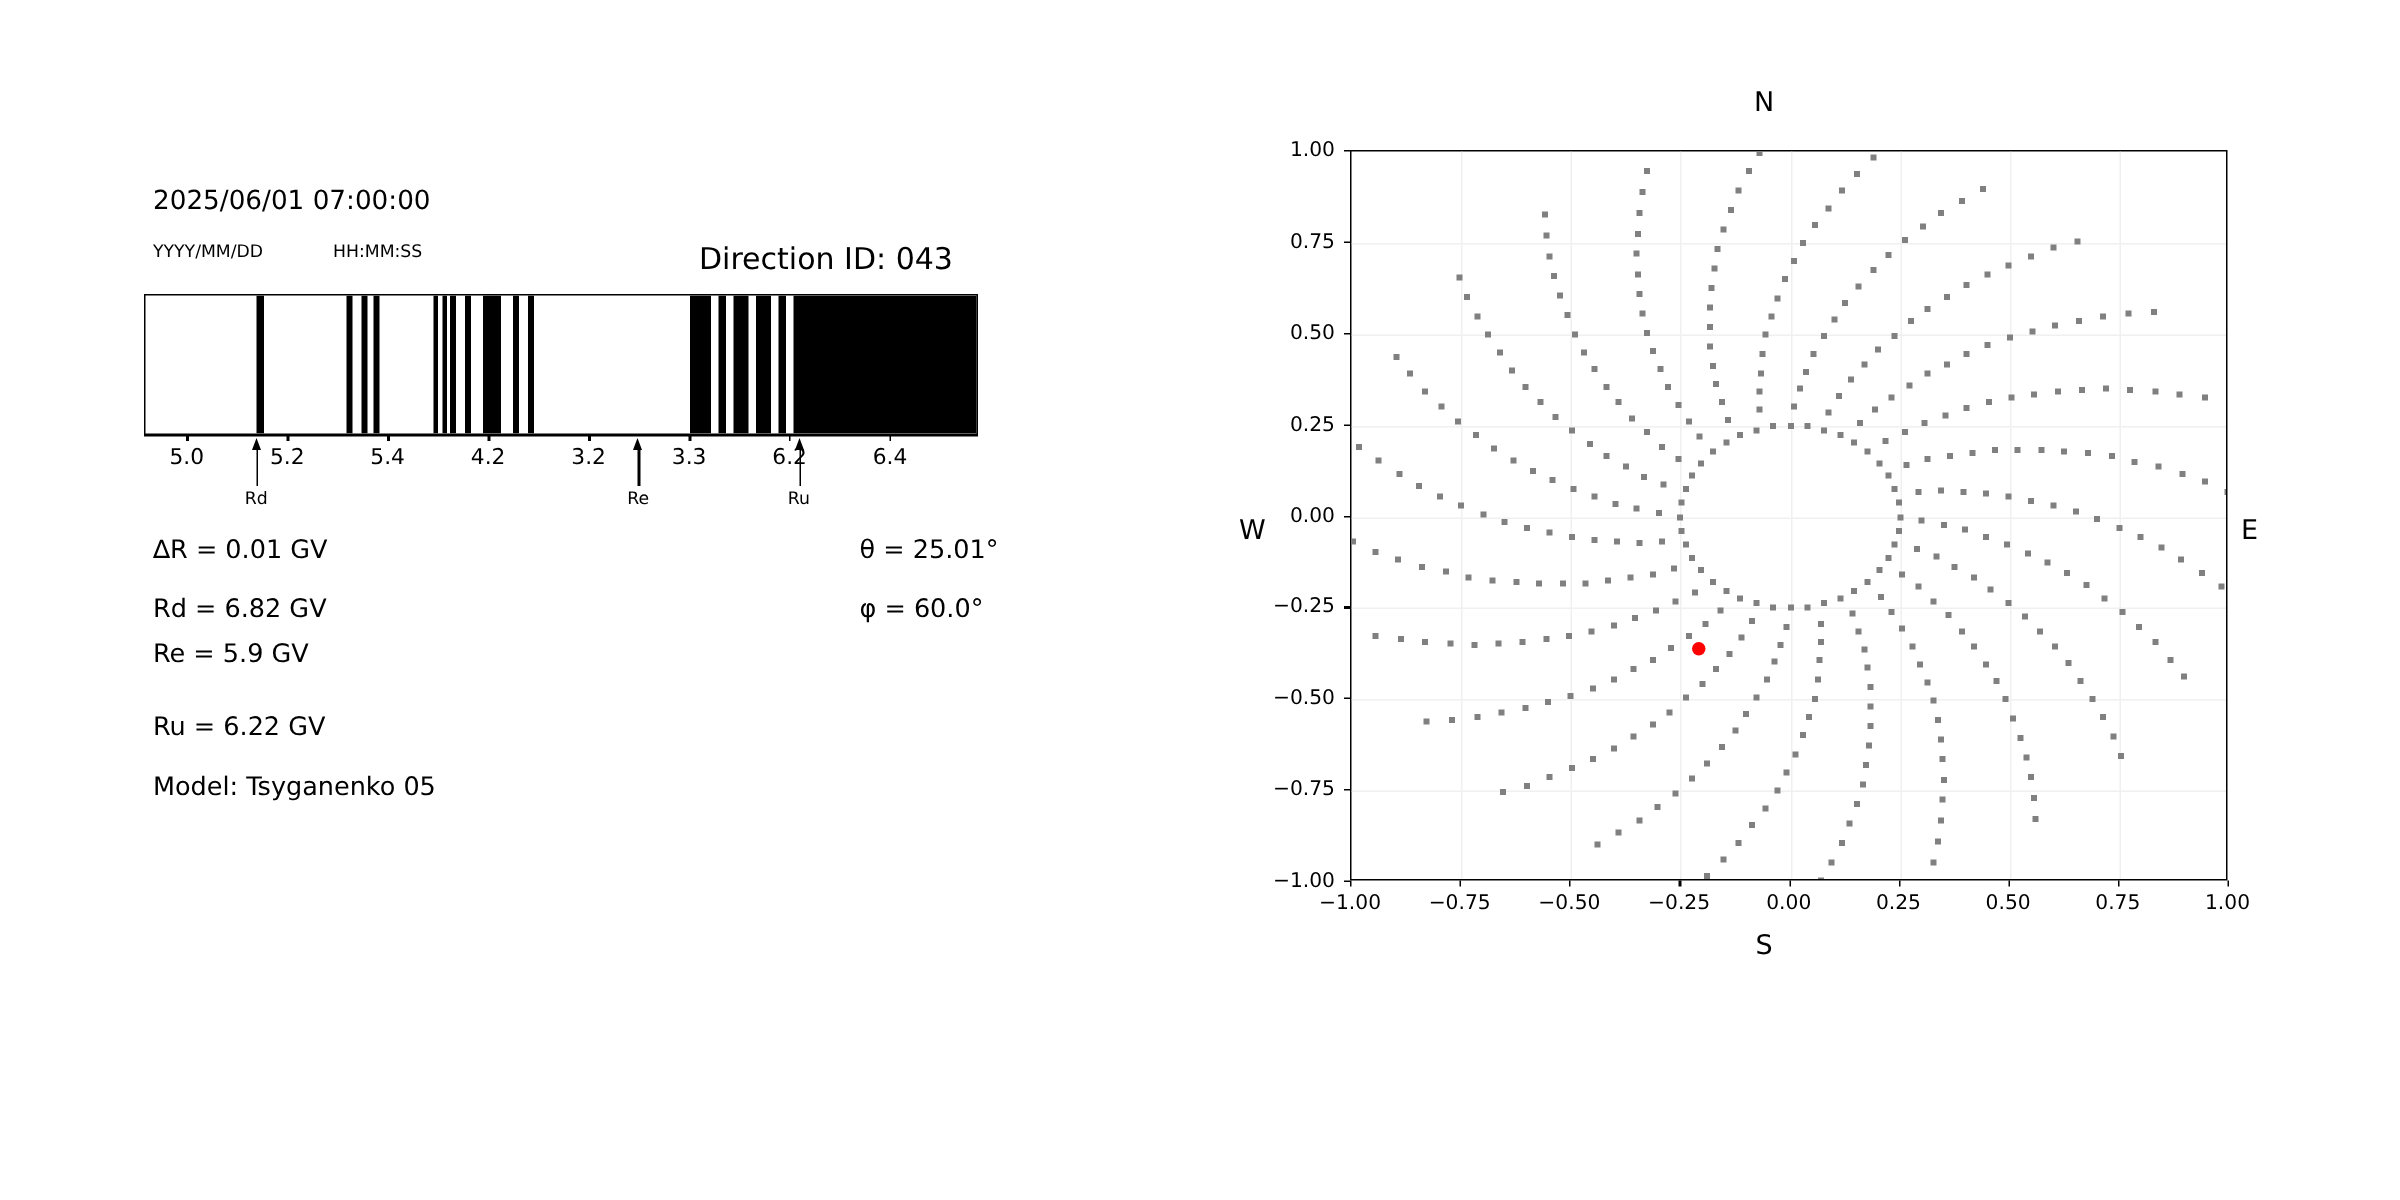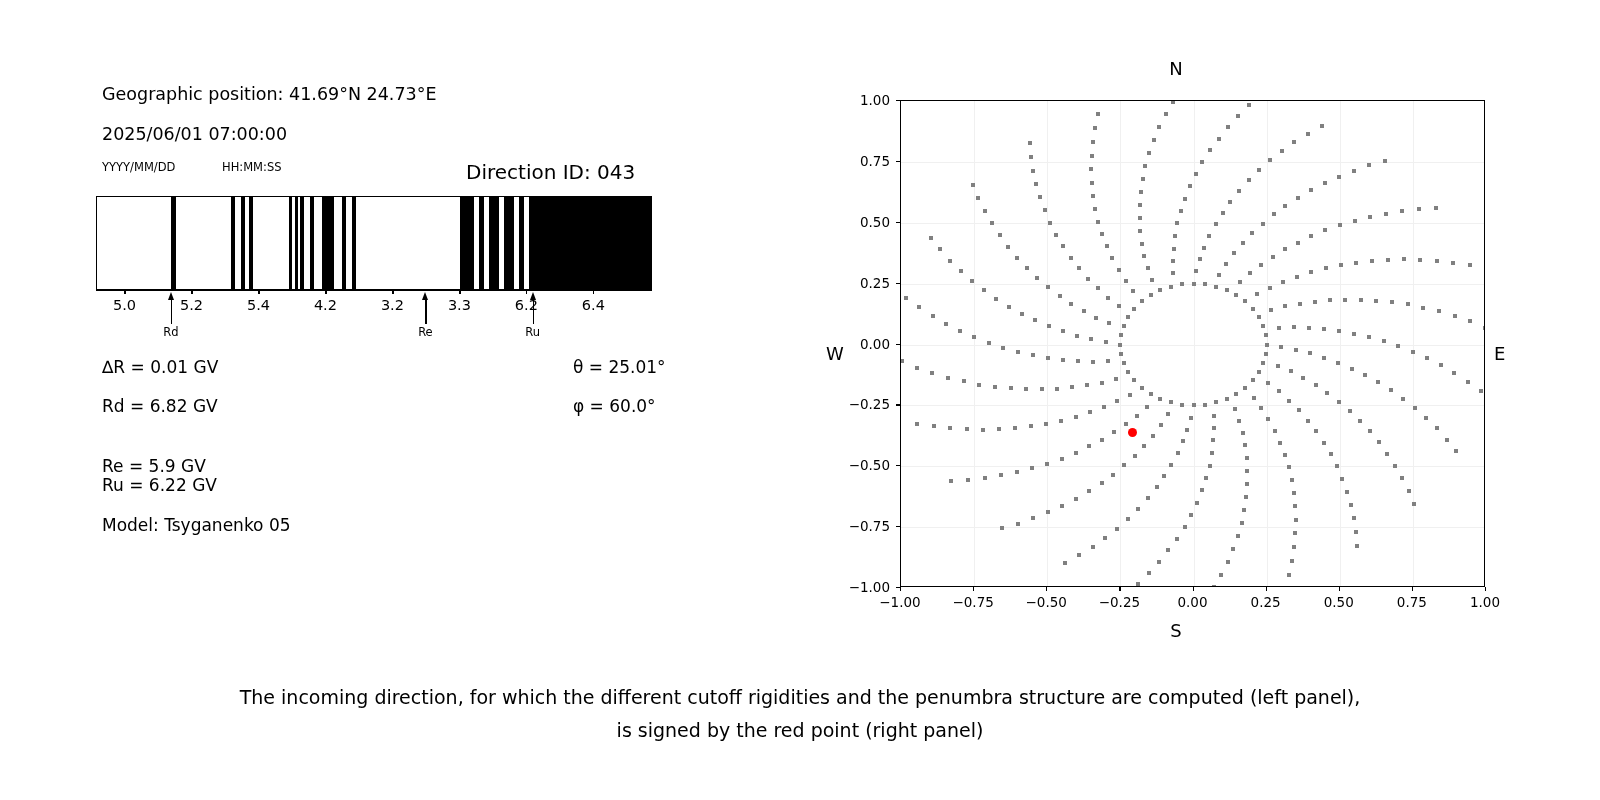--- a/index.html
+++ b/index.html
@@ -65,21 +65,20 @@
   .cap1{top:686px;}
   .cap2{top:719px;}
   .foot{position:absolute;left:0;width:1600px;top:756px;text-align:center;font-size:11px;}
 </style>
 </head>
 <body>
 
 <div class="fig">
 
   <div class="lp">
-    <div class="txt t-geo">Geographic position: 41.69°N 24.73°E</div>
     <div class="txt t-date">2025/06/01 07:00:00</div>
     <div class="txt t-fmt1">YYYY/MM/DD</div>
     <div class="txt t-fmt2">HH:MM:SS</div>
     <div class="txt t-dirid">Direction ID: 043</div>
 
     <div class="barbox" id="barbox">
         <div class="band" style="left: 74.3566px; width: 5.0241px;"></div>
         <div class="band" style="left: 134.311px; width: 3.68434px;"></div>
         <div class="band" style="left: 144.024px; width: 4.01928px;"></div>
         <div class="band" style="left: 152.063px; width: 4.01928px;"></div>
@@ -130,21 +129,21 @@
         <div class="arrow" style="left: 527.596px; top: 292px;">
           <div class="head"></div>
           <div class="shaft"></div>
           <div class="lab">Ru</div>
         </div>
       </div>
 
     <div id="params-left">
         <div class="param pL" style="top: 357px;">∆R = 0.01 GV</div>
         <div class="param pL" style="top: 396.4px;">Rd = 6.82 GV</div>
-        <div class="param pL" style="top: 456px;">Re = 5.9 GV</div>
+        <div class="param pL" style="top: 426px;">Re = 5.9 GV</div>
         <div class="param pL" style="top: 475.2px;">Ru = 6.22 GV</div>
         <div class="param pL" style="top: 514.6px;">Model: Tsyganenko 05</div>
       </div>
     <div id="params-right">
         <div class="param pR" style="top: 357px;">θ = 25.01°</div>
         <div class="param pR" style="top: 396.4px;">φ = 60.0°</div>
       </div>
   </div>
 
   <div class="rp">
@@ -605,16 +604,14 @@
         <div class="xlab" style="left: 439.625px;">0.25</div>
         <div class="xtick" style="left: 512.75px;"></div>
         <div class="xlab" style="left: 512.75px;">0.50</div>
         <div class="xtick" style="left: 585.875px;"></div>
         <div class="xlab" style="left: 585.875px;">0.75</div>
         <div class="xtick" style="left: 659px;"></div>
         <div class="xlab" style="left: 659px;">1.00</div>
       </div>
   </div>
 
-  <div class="cap cap1">The incoming direction, for which the different cutoff rigidities and the penumbra structure are computed (left panel),</div>
-  <div class="cap cap2">is signed by the red point (right panel)</div>
 
 </div>
 
 </body></html>

